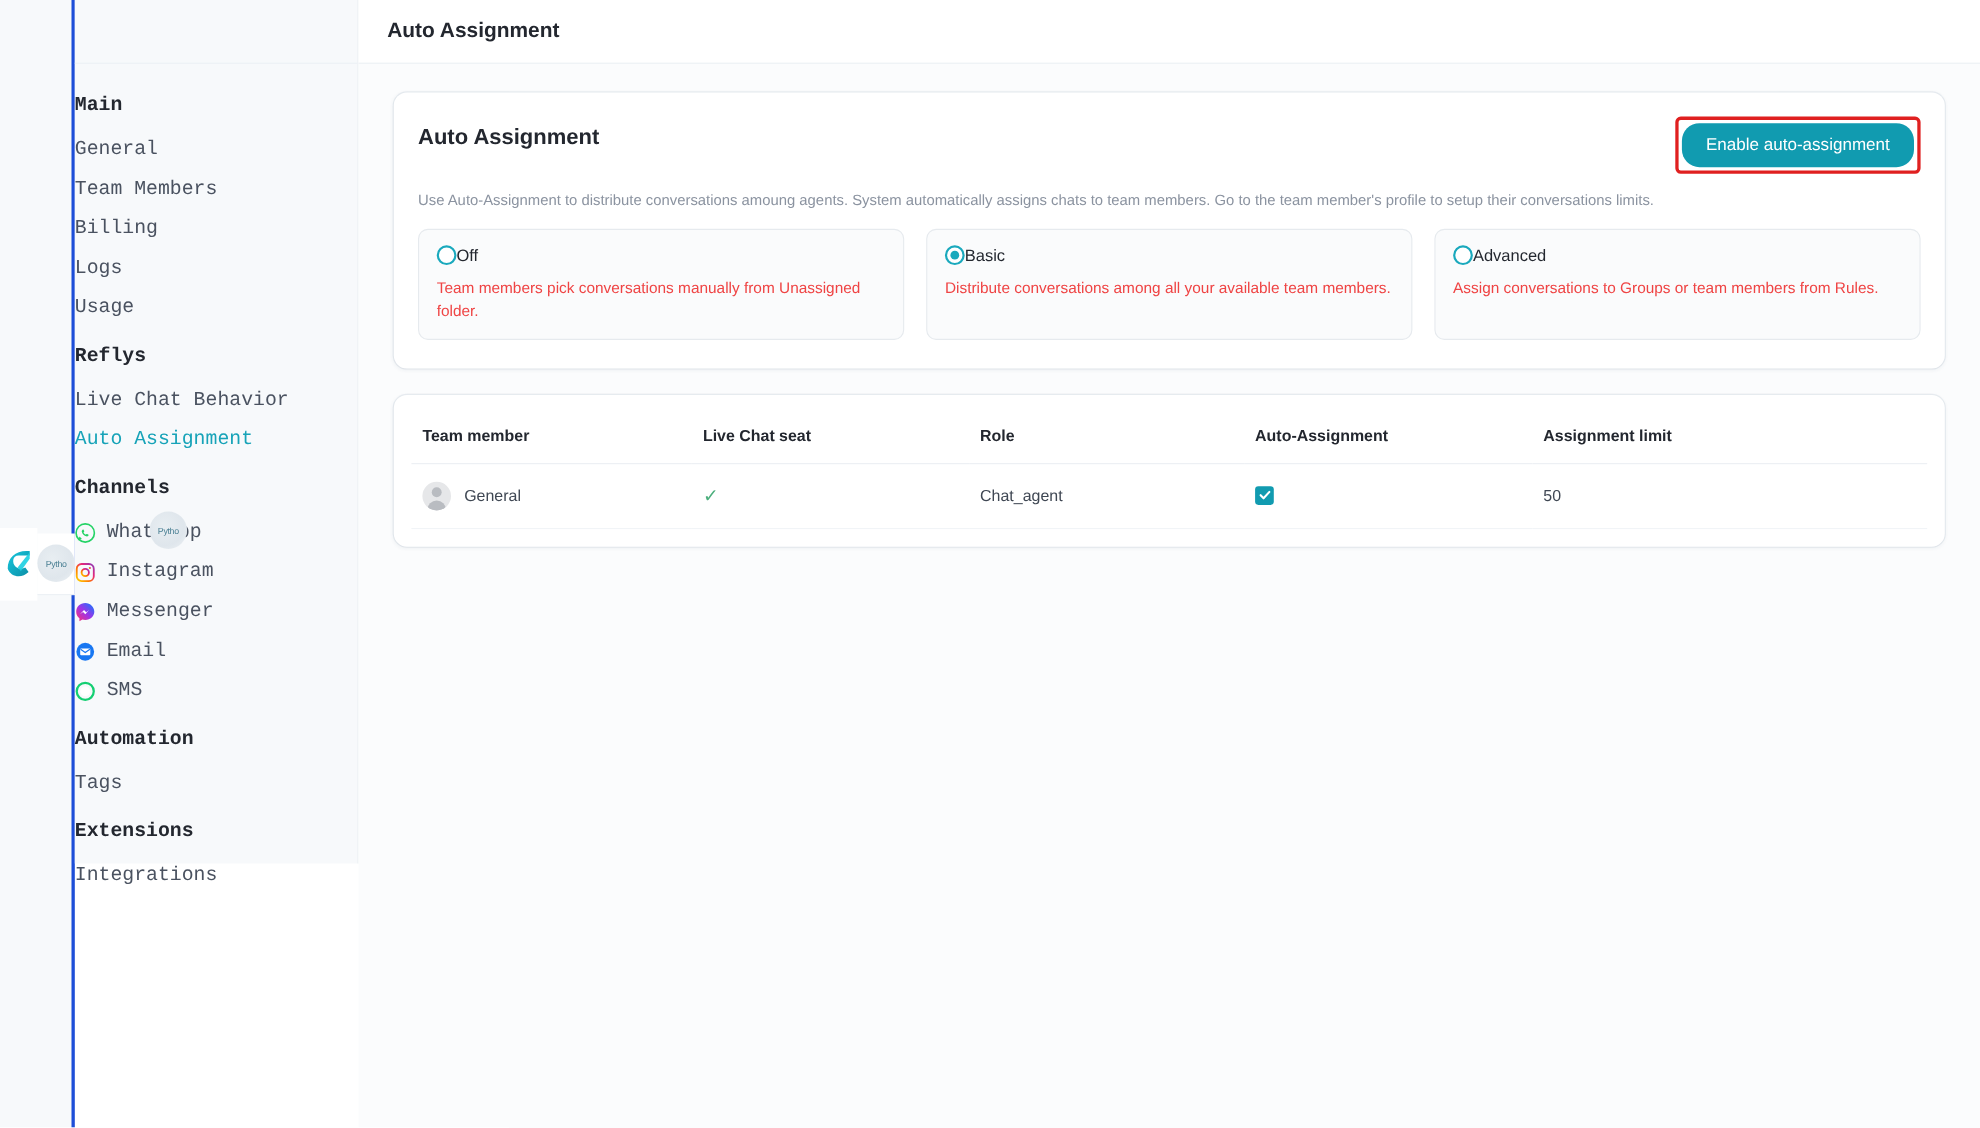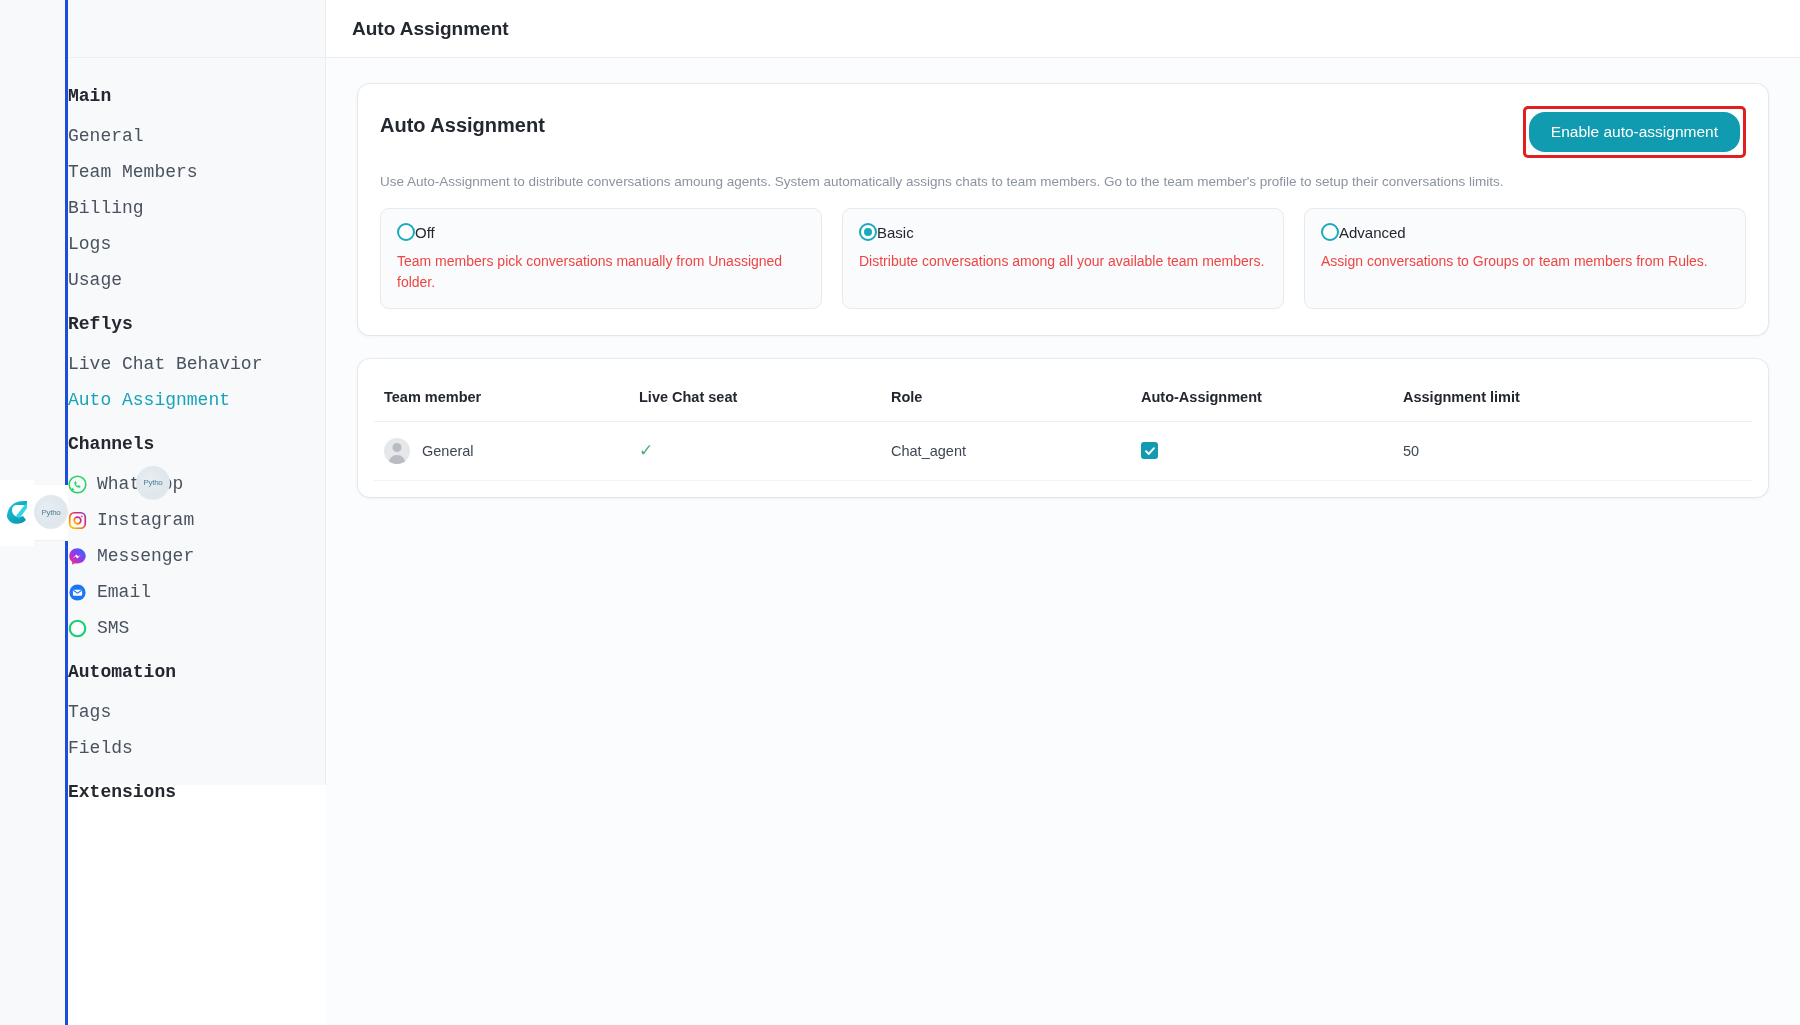--- a/index.html
+++ b/index.html
@@ -344,25 +344,25 @@
             <circle cx="12" cy="12" r="9.8" fill="none" stroke="#14cf72" stroke-width="2.6"></circle>
             <circle cx="12" cy="12" r="5.6" fill="#ffffff"></circle>
           </svg>
           <span>SMS</span>
         </div>
       </div>
 
       <div class="nav-group">
         <div class="nav-group-title">Automation</div>
         <div class="nav-item">Tags</div>
-        <div class="nav-item">Fields</div>
       </div>
 
       <div class="nav-group">
         <div class="nav-group-title">Extensions</div>
+        <div class="nav-item">Integrations</div>
       </div>
 
     </div>
   </div>
 
   <div class="main">
     <div class="topbar">
       <div class="topbar-title">Auto Assignment</div>
     </div>
 

